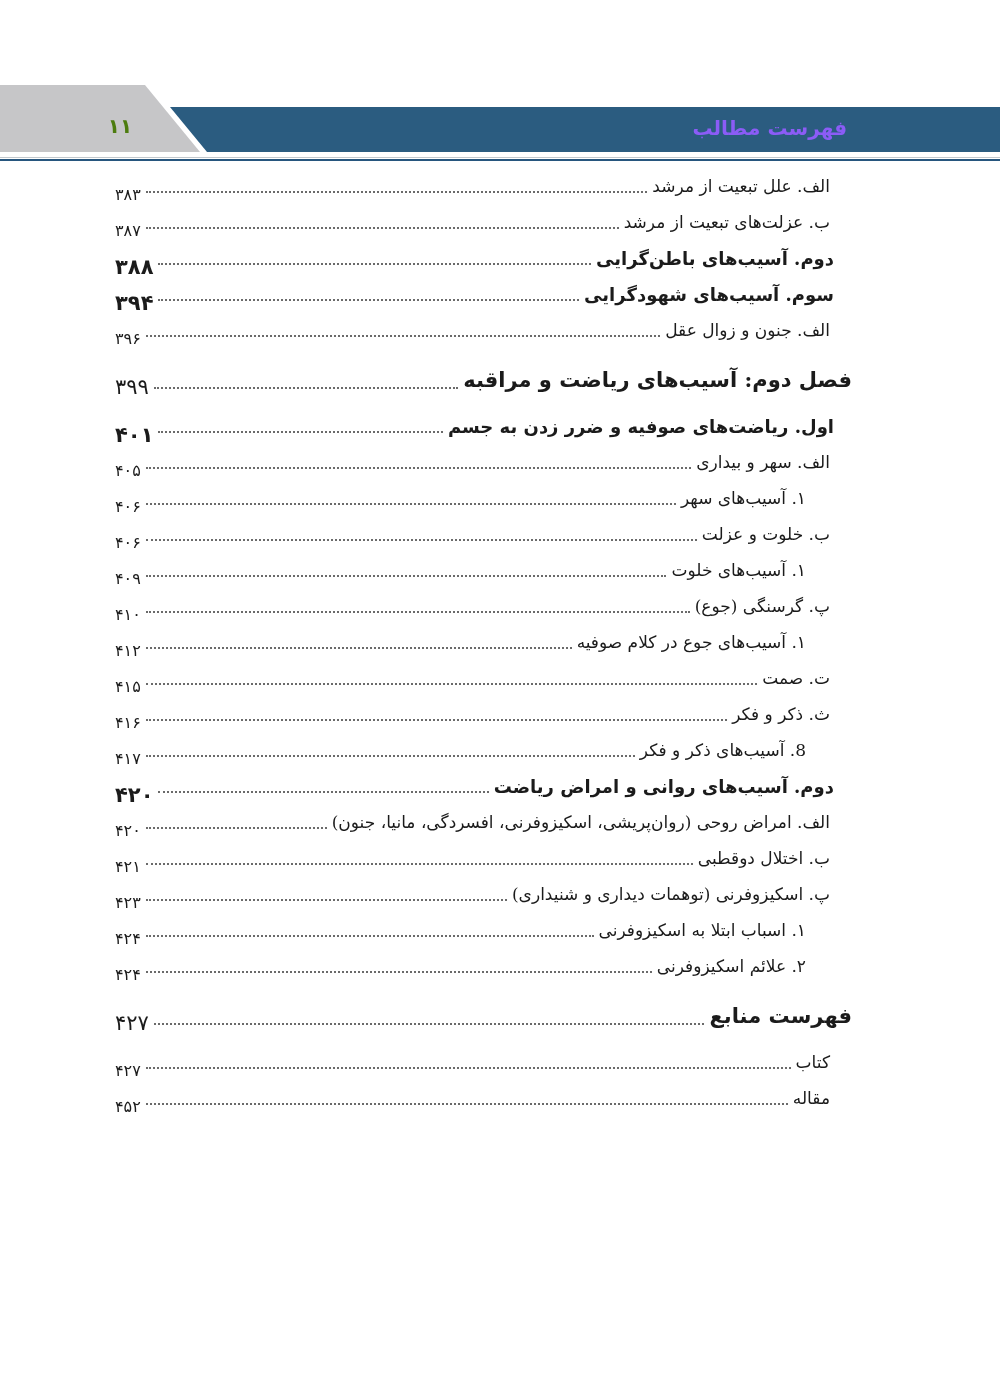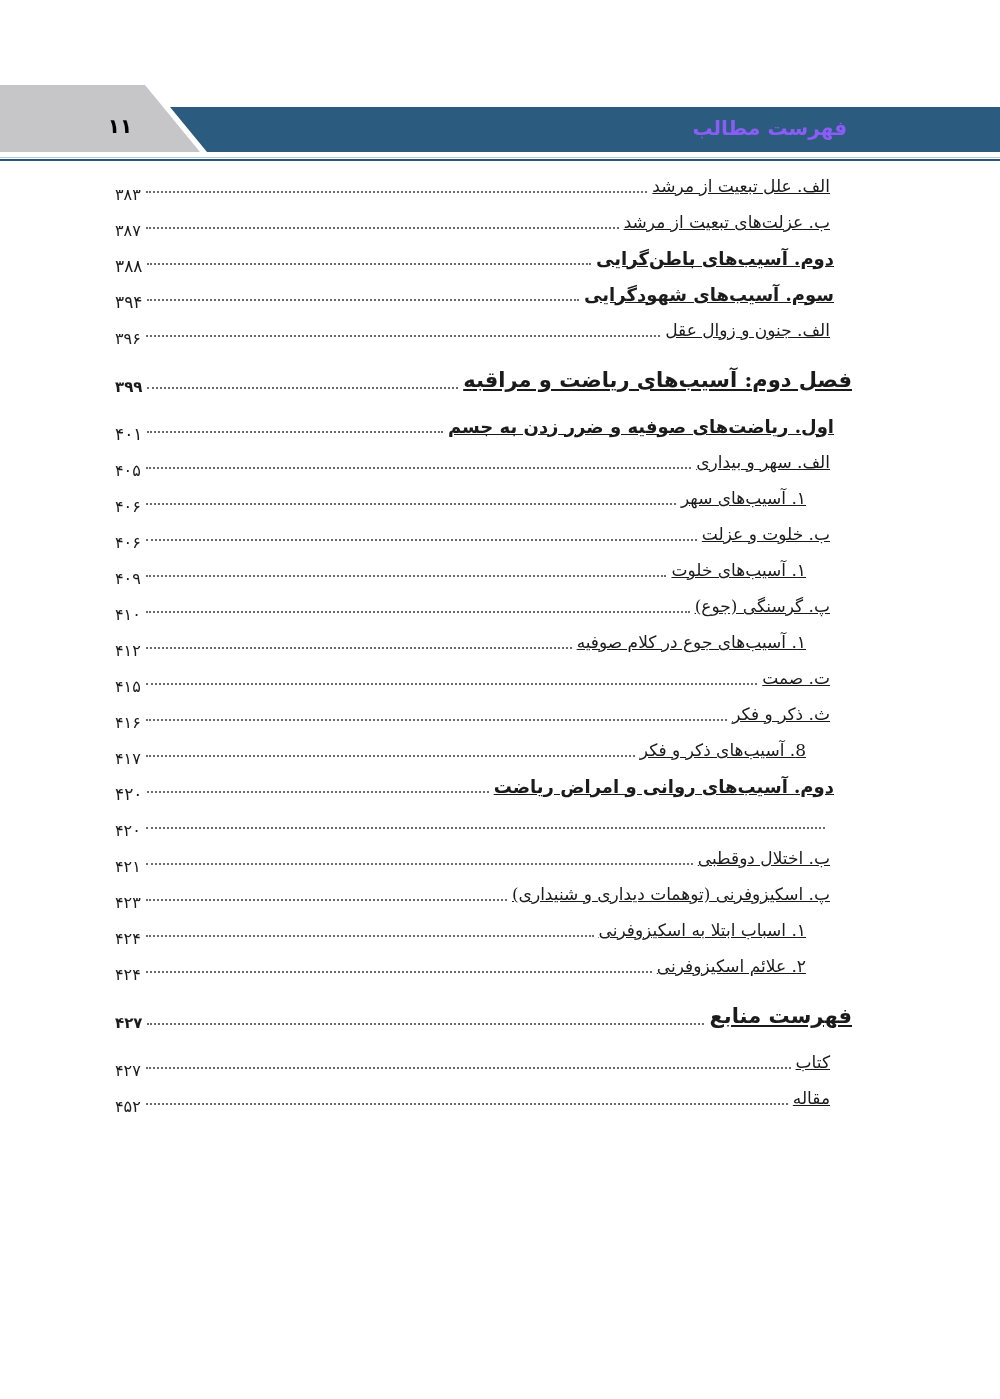--- a/index.html
+++ b/index.html
@@ -29,21 +29,21 @@
     top: 116px; right: 153px;
     color: #8b5cf6;
     font-size: 20px; font-weight: bold;
     direction: rtl;
     white-space: nowrap;
   }
   .page-number {
     position: absolute;
     left: 98px; top: 114px; width: 44px;
     text-align: center;
-    color: #000000;
+    color: #4d7c0f;
     font-size: 20px; font-weight: bold;
   }
   .header-rule {
     position: absolute;
     left: 0; right: 0; top: 157px; height: 4px;
     background: linear-gradient(to bottom,
       #c2c8cd 0, #c2c8cd 1px,
       #ffffff 1px, #ffffff 1.6px,
       #27567e 1.6px, #27567e 100%);
   }
@@ -56,45 +56,45 @@
   }
   .toc-row {
     display: flex;
     direction: rtl;
     align-items: center;
     height: 36px;
     color: #1b1b1b;
     font-size: 17px;
     font-family: "DejaVu Serif", "DejaVu Sans", serif;
   }
-  .toc-row .entry-title { white-space: nowrap; text-decoration: underline; }
+  .toc-row .entry-title { white-space: nowrap; }
   .toc-row .leader {
     flex: 1;
     align-self: flex-end;
     margin: 0 5px 11px 5px;
     border-bottom: 2px dotted #6a6a6a;
     min-width: 15px;
   }
   .toc-row .entry-page {
     font-size: 16px;
     white-space: nowrap;
     margin-top: 16px;
   }
 
   .level-letter  { padding-right: 22px; }
   .level-number  { padding-right: 46px; }
   .level-section { padding-right: 18px; font-weight: bold; font-size: 18px; }
-  .level-section .entry-page { font-weight: normal; font-size: 17px; }
+  .level-section .entry-page { font-weight: bold; font-size: 21px; }
   .level-chapter {
     padding-right: 0;
     font-weight: bold; font-size: 21px;
     height: 46px;
     margin-top: 8px; margin-bottom: 6px;
   }
-  .level-chapter .entry-page { font-weight: bold; font-size: 15px; }
+  .level-chapter .entry-page { font-weight: normal; font-size: 21px; }
   .level-chapter .leader { margin-bottom: 13px; }
 </style>
 </head>
 <body>
 
 <div class="header-bar"></div>
 <div class="corner-tab"></div>
 <div class="page-number">۱۱</div>
 <div class="header-title">فهرست مطالب</div>
 <div class="header-rule"></div>
@@ -196,20 +196,21 @@
     <span class="entry-page">۴۱۷</span>
   </div>
 
   <div class="toc-row level-section">
     <span class="entry-title">دوم. آسیب‌های روانی و امراض ریاضت</span>
     <span class="leader"></span>
     <span class="entry-page">۴۲۰</span>
   </div>
 
   <div class="toc-row level-letter">
+    <span class="entry-title">الف. امراض روحی (روان‌پریشی، اسکیزوفرنی، افسردگی، مانیا، جنون)</span>
     <span class="leader"></span>
     <span class="entry-page">۴۲۰</span>
   </div>
 
   <div class="toc-row level-letter">
     <span class="entry-title">ب. اختلال دوقطبی</span>
     <span class="leader"></span>
     <span class="entry-page">۴۲۱</span>
   </div>
 

